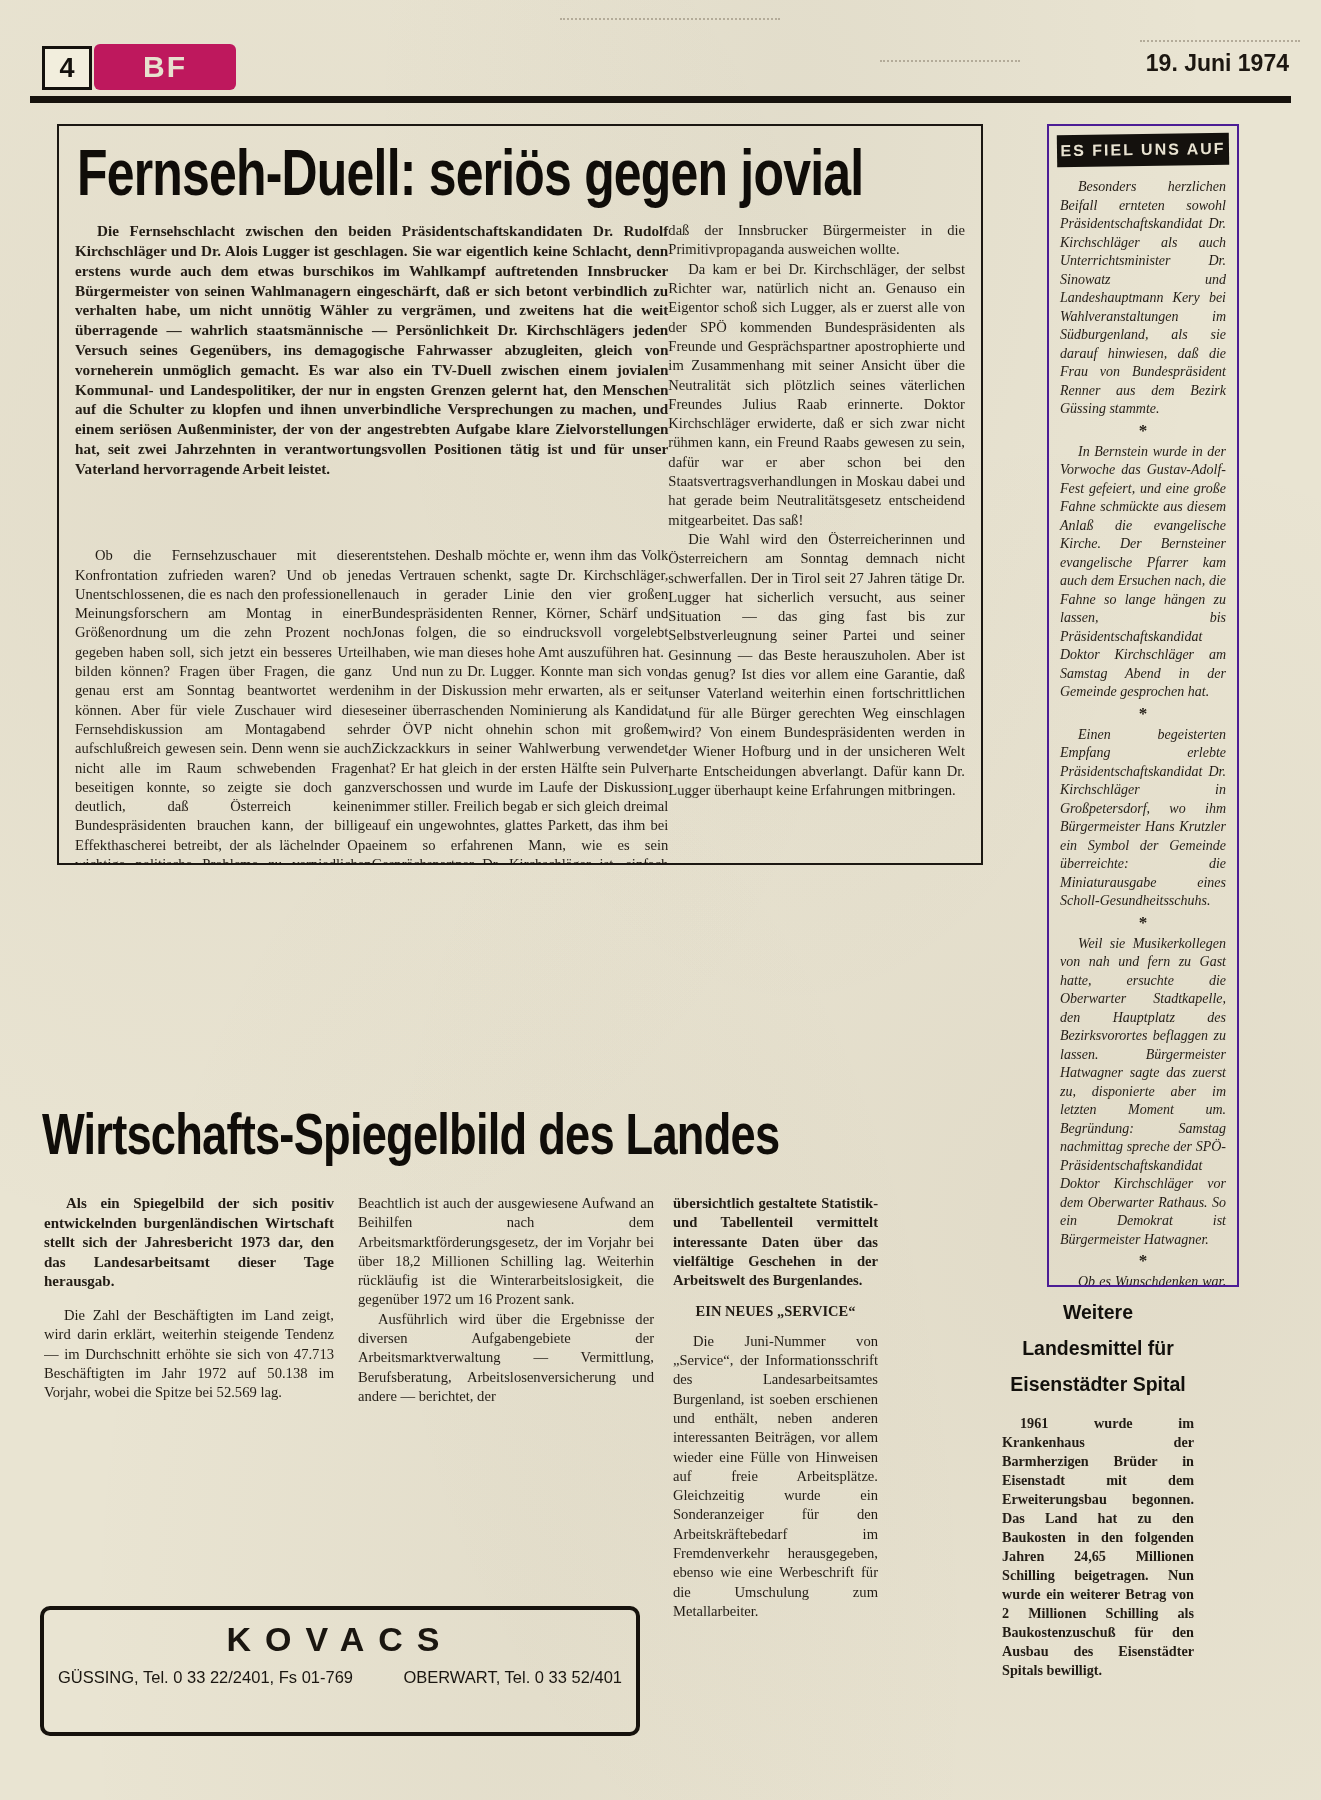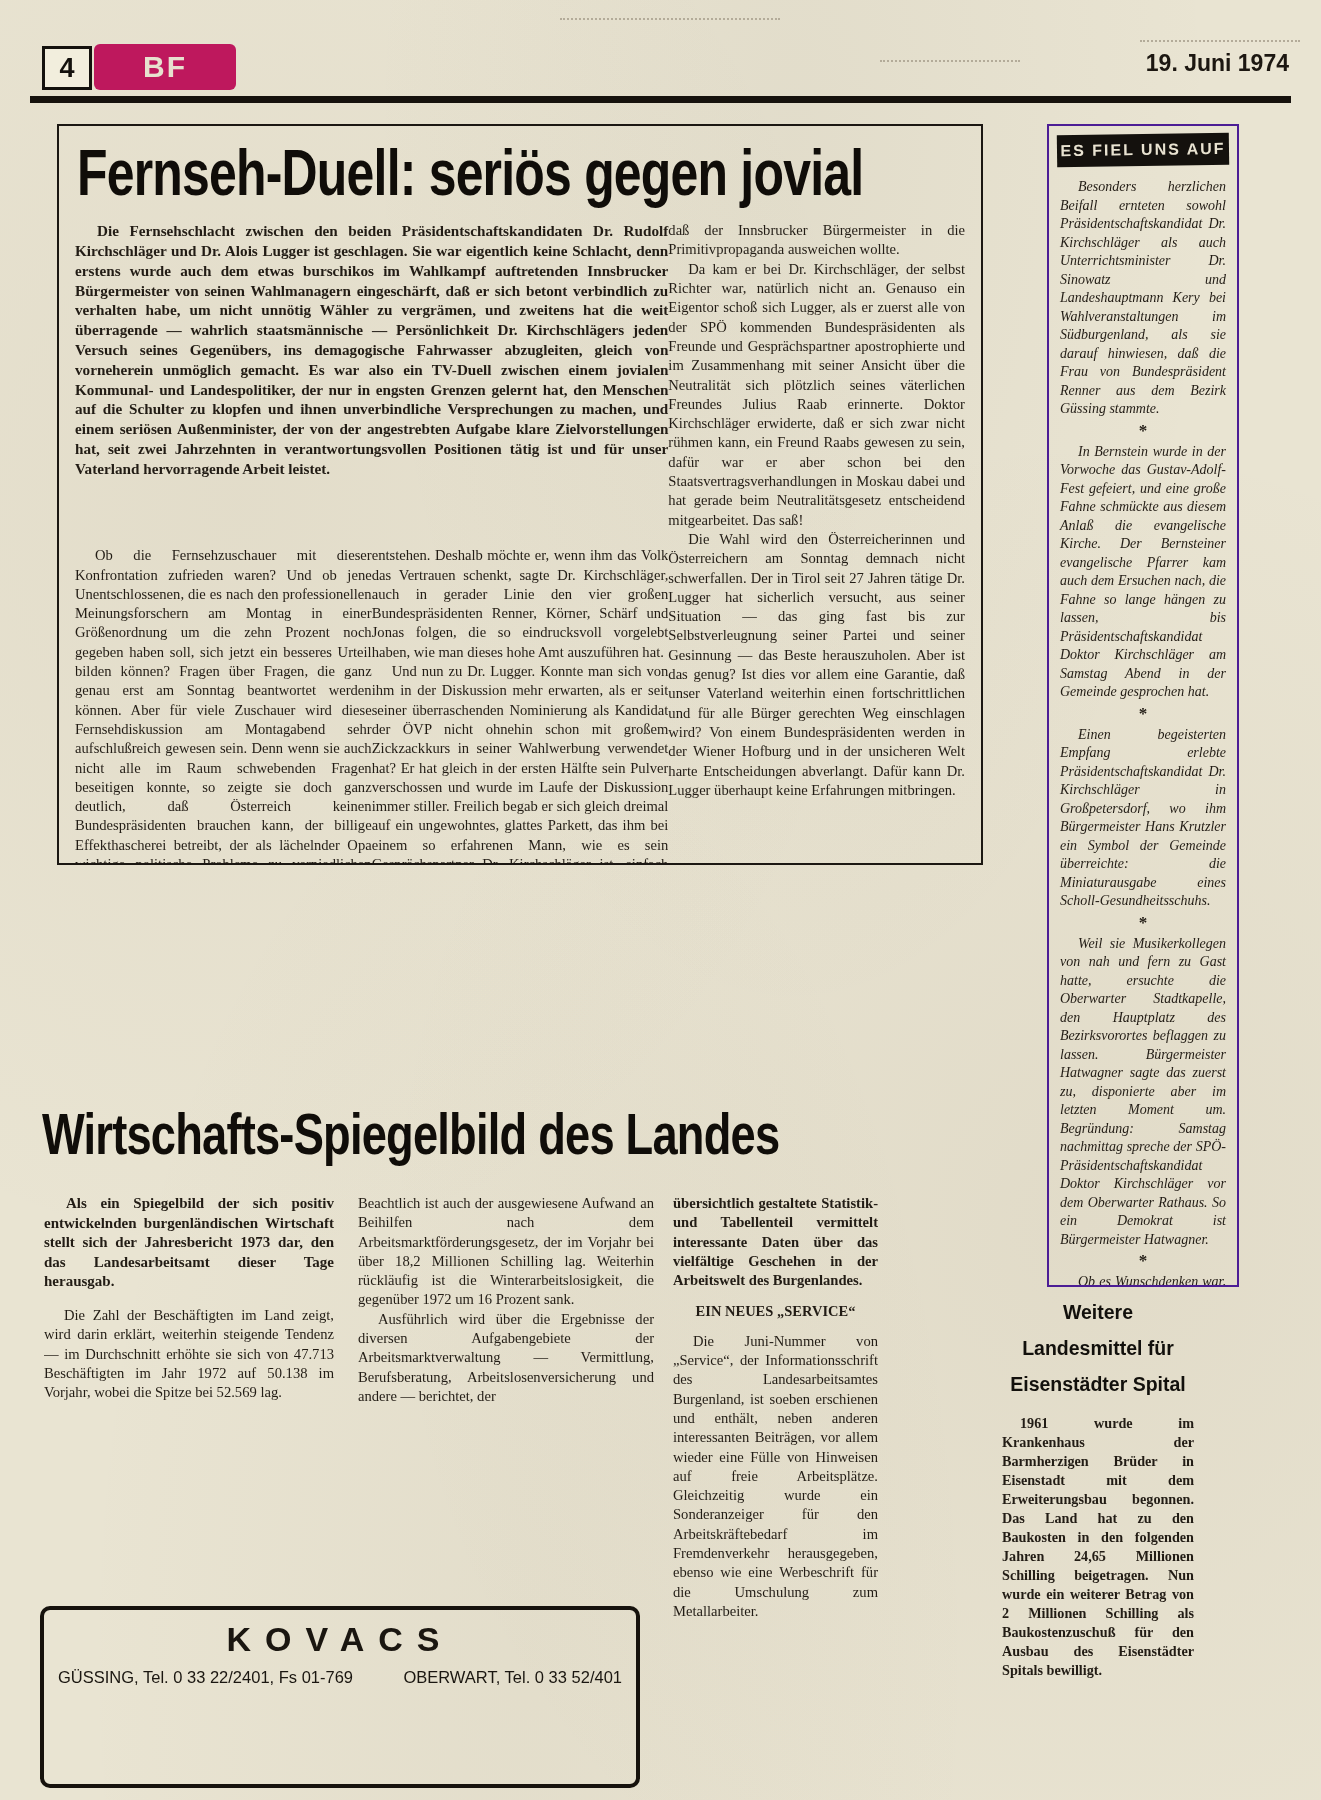--- a/index.html
+++ b/index.html
@@ -66,21 +66,21 @@
   .eco-c1{left:4px;width:290px;height:404px;}
   .eco-c2{left:318px;width:296px;height:404px;}
   .eco-c3{left:633px;width:205px;height:600px;}
   .eco-col p{margin:0;}
   .eco-col p.ind{text-indent:20px;}
   .eco-col p.bold{font-weight:bold;}
   .eco-lead{font-weight:bold;font-size:15px;line-height:19.6px;margin:0 0 14px !important;text-indent:22px;}
   .eco-subhead{font-weight:bold;text-align:center;font-size:14.5px;margin:12px 0 10px !important;text-indent:0 !important;}
 
   
-  .ad-box{position:absolute;left:0px;top:508px;width:600px;height:182px;border:4px solid #16120d;
+  .ad-box{position:absolute;left:0px;top:508px;width:600px;height:130px;border:4px solid #16120d;
     border-radius:10px;box-sizing:border-box;padding:8px 14px;
     font-family:"Liberation Sans",sans-serif;color:#1a1610;}
   .ad-name{text-align:center;font-size:34px;letter-spacing:14px;font-weight:bold;margin-top:2px;}
   .ad-services{text-align:left;font-size:17.5px;margin-top:10px;letter-spacing:0.5px;}
   .ad-row{display:flex;justify-content:space-between;font-size:16.5px;margin-top:9px;}
   .ad-row:first-of-type{margin-top:14px;}
 
   
   .hospital{left:1002px;top:1294px;width:192px;height:506px;overflow:hidden;}
   .hosp-headline{font-family:"Liberation Sans",sans-serif;font-weight:bold;font-size:19.5px;

